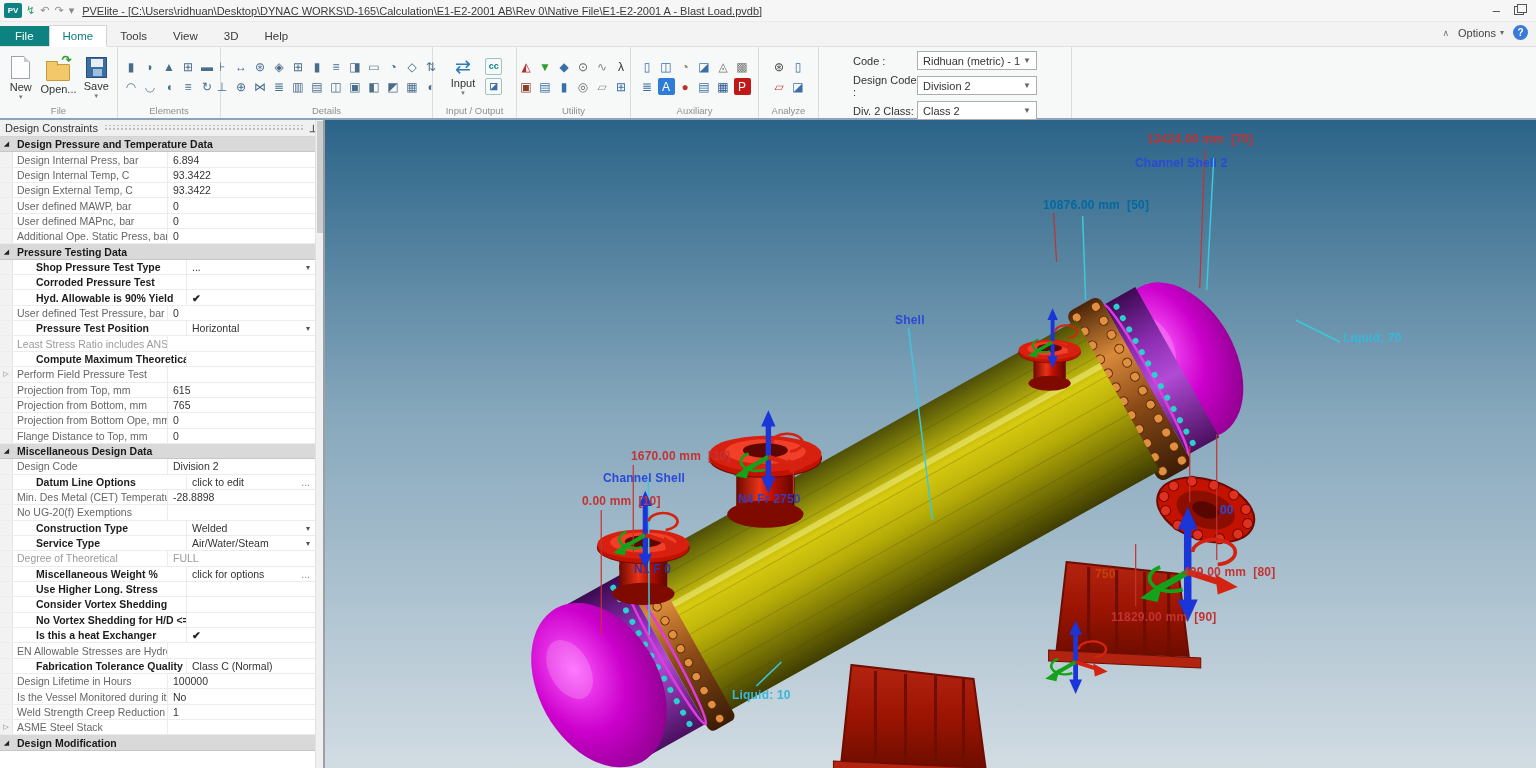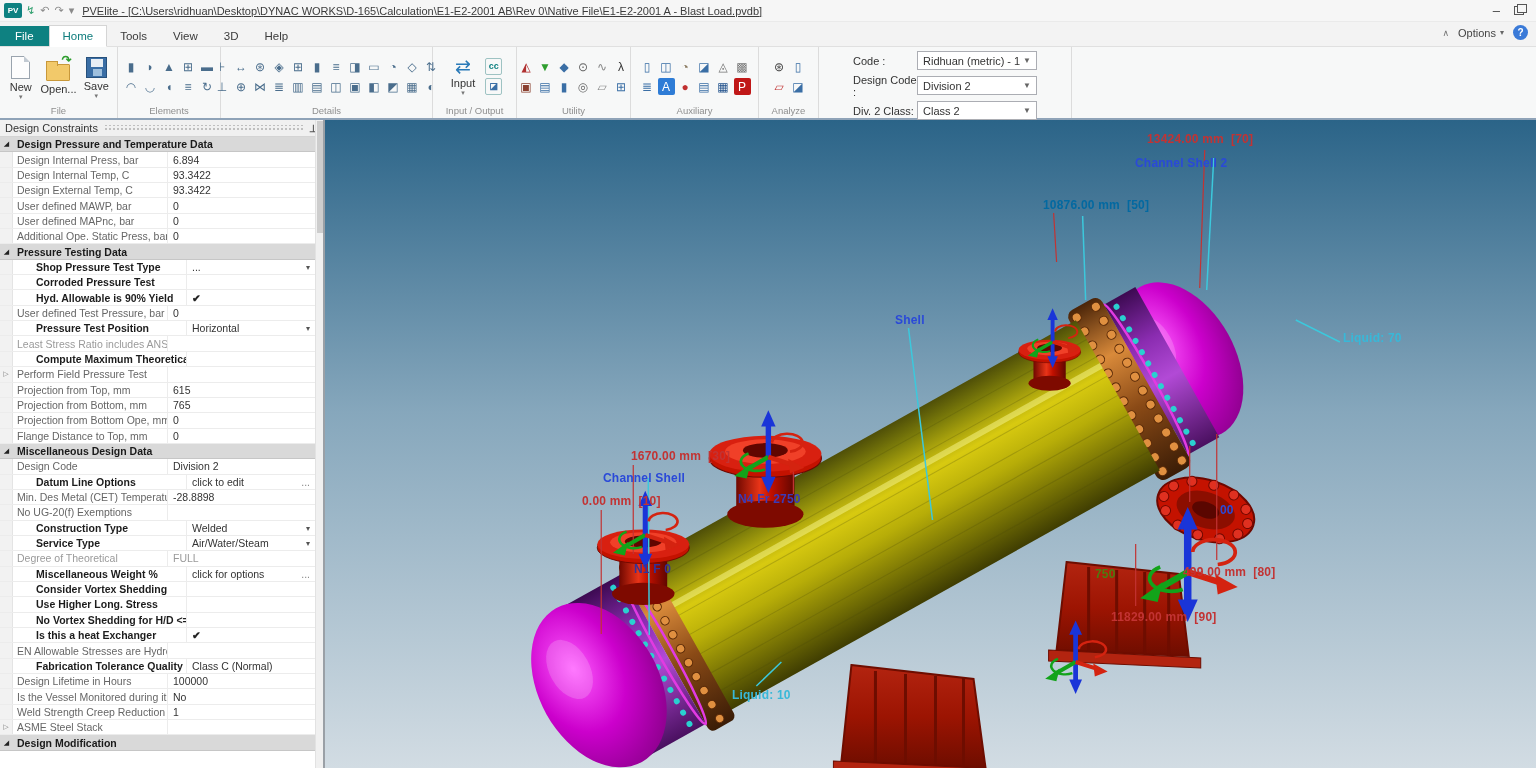--- a/index.html
+++ b/index.html
@@ -483,27 +483,27 @@
         </div>
 
         <div class="grow emph dots">
           <span class="gutter"></span>
           <span class="lbl">Miscellaneous Weight %</span>
           <span class="val">click for options</span>
         </div>
 
         <div class="grow emph">
           <span class="gutter"></span>
+          <span class="lbl">Use Higher Long. Stress</span>
+          <span class="val"></span>
+        </div>
+
+        <div class="grow emph">
+          <span class="gutter"></span>
           <span class="lbl">Consider Vortex Shedding</span>
-          <span class="val"></span>
-        </div>
-
-        <div class="grow emph">
-          <span class="gutter"></span>
-          <span class="lbl">Use Higher Long. Stress</span>
           <span class="val"></span>
         </div>
 
         <div class="grow emph">
           <span class="gutter"></span>
           <span class="lbl">No Vortex Shedding for H/D &lt;= 15</span>
           <span class="val"></span>
         </div>
 
         <div class="grow emph check">
@@ -818,21 +818,21 @@
         <span class="anno" style="left: 278px; top: 351px; color: rgb(42, 73, 216);">Channel Shell</span>
 
         <span class="anno" style="left: 257px; top: 374px; color: rgb(194, 51, 51);">0.00 mm  [10]</span>
 
         <span class="anno" style="left: 413px; top: 372px; color: rgb(59, 59, 184);">N4 Fr 2750</span>
 
         <span class="anno" style="left: 895px; top: 383px; color: rgb(42, 73, 216);">00</span>
 
         <span class="anno" style="left: 309px; top: 442px; color: rgb(51, 51, 154);">N1 F 0</span>
 
-        <span class="anno" style="left: 770px; top: 447px; color: #4d7c0f;">750</span>
+        <span class="anno" style="left: 770px; top: 447px; color: #c2410c;">750</span>
 
         <span class="anno" style="left: 858px; top: 445px; color: rgb(194, 51, 51);">499.00 mm  [80]</span>
 
         <span class="anno" style="left: 786px; top: 490px; color: rgb(194, 51, 51);">11829.00 mm  [90]</span>
 
         <span class="anno" style="left: 407px; top: 568px; color: rgb(56, 184, 216);">Liquid: 10</span>
       </div>
   </div>
 </div>
 

